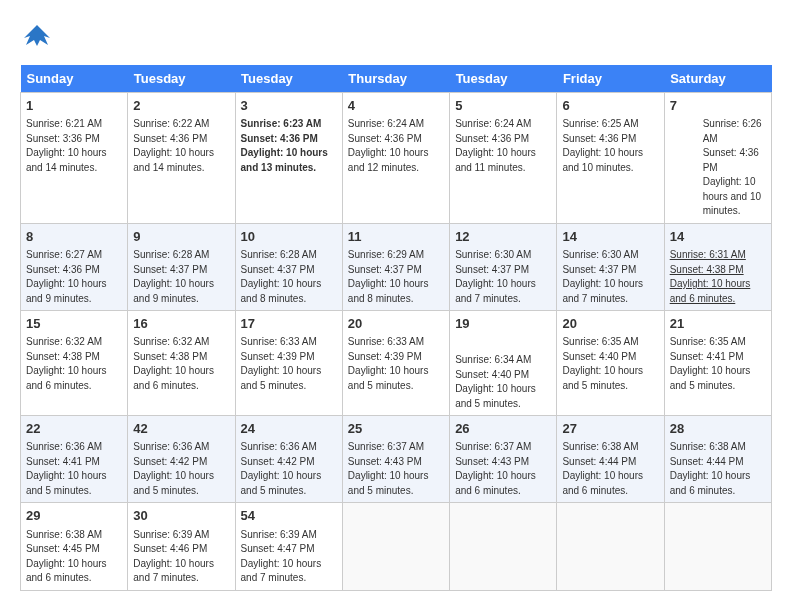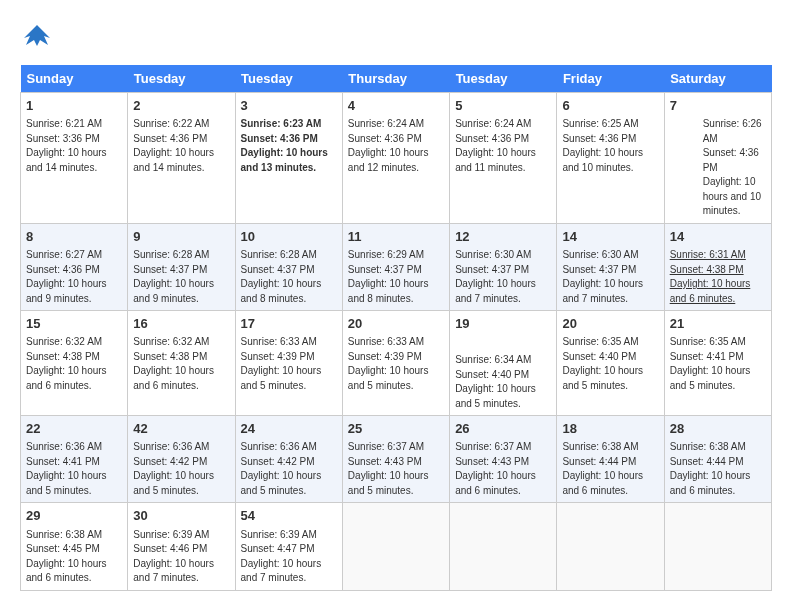--- a/index.html
+++ b/index.html
@@ -283,21 +283,21 @@
 Sunset: 4:43 PM
 Daylight: 10 hours and 5 minutes.</div>
         </td>
         <td>
           <span class="day-number">26</span>
           <div class="cell-info" style="white-space: pre-line;">Sunrise: 6:37 AM
 Sunset: 4:43 PM
 Daylight: 10 hours and 6 minutes.</div>
         </td>
         <td>
-          <span class="day-number">18</span>
+          <span class="day-number">27</span>
           <div class="cell-info" style="white-space: pre-line;">Sunrise: 6:38 AM
 Sunset: 4:44 PM
 Daylight: 10 hours and 6 minutes.</div>
         </td>
         <td>
           <span class="day-number">28</span>
           <div class="cell-info" style="white-space: pre-line;">Sunrise: 6:38 AM
 Sunset: 4:44 PM
 Daylight: 10 hours and 6 minutes.</div>
         </td>

